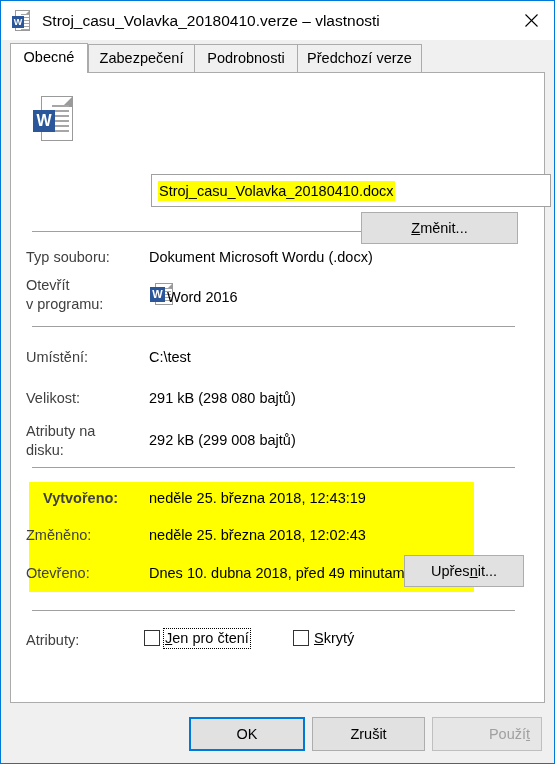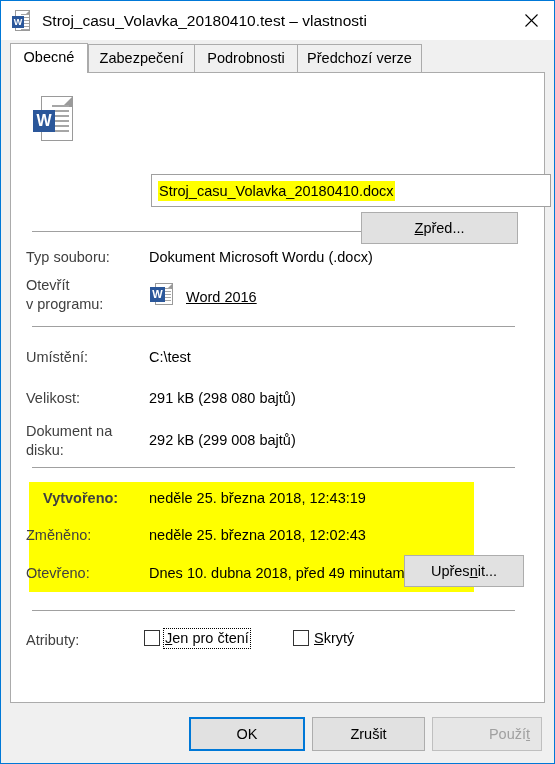--- a/index.html
+++ b/index.html
@@ -254,21 +254,21 @@
       <span class="lines" style="left:9px; top:4px; width:8px;">
         <i style="height:1px; margin-bottom:2px;"></i>
         <i style="height:1px; margin-bottom:2px;"></i>
         <i style="height:1px; margin-bottom:2px;"></i>
         <i style="height:1px; margin-bottom:2px;"></i>
         <i style="height:1px; margin-bottom:2px;"></i>
         <i style="height:1px; margin-bottom:2px;"></i>
       </span>
       <span class="wbox" style="left:0px; top:6px; width:12px; height:12px; font-size:9px;">W</span>
     </span>
-    <div id="title-text">Stroj_casu_Volavka_20180410.test – vlastnosti</div>
+    <div id="title-text">Stroj_casu_Volavka_20180410.verze – vlastnosti</div>
     <div id="close-button">
       <svg width="13" height="13" viewBox="0 0 13 13">
         <line x1="0.5" y1="0.5" x2="12.5" y2="12.5" stroke="#000" stroke-width="1.1"></line>
         <line x1="12.5" y1="0.5" x2="0.5" y2="12.5" stroke="#000" stroke-width="1.1"></line>
       </svg>
     </div>
   </div>
 
   <div id="tabstrip">
     <div class="tab active" style="left:0px; width:78px; top:-1px;">
@@ -317,35 +317,35 @@
       <span class="fold" style="left:17px; top:1px; border-width:0 0 6px 6px; border-color: transparent transparent #9a9a9a transparent;"></span>
       <span class="lines" style="left:12px; top:6px; width:9px;">
         <i style="height:1px; margin-bottom:2px;"></i>
         <i style="height:1px; margin-bottom:2px;"></i>
         <i style="height:1px; margin-bottom:2px;"></i>
         <i style="height:1px; margin-bottom:2px;"></i>
         <i style="height:1px; margin-bottom:2px;"></i>
       </span>
       <span class="wbox" style="left:0px; top:5px; width:15px; height:15px; font-size:11px;">W</span>
     </span>
-    <span class="value" style="left:175px; top:215px;text-decoration:underline;">Word 2016</span>
+    <span class="value" style="left:156px; top:215px;">Word 2016</span>
 
     <button class="btn" style="left:350px; top:139px; width:157px; height:32px;">
-      <span class="u">Z</span><span>před...</span>
+      <span class="u">Z</span><span>měnit...</span>
     </button>
 
     <div class="hr" style="top:253px;"></div>
 
     <span class="label" style="left:15px; top:275px;">Umístění:</span>
     <span class="value" style="left:138px; top:275px;">C:\test</span>
 
     <span class="label" style="left:15px; top:316px;">Velikost:</span>
     <span class="value" style="left:138px; top:316px;">291 kB (298 080 bajtů)</span>
 
-    <span class="label" style="left:15px; top:349px;">Dokument na
+    <span class="label" style="left:15px; top:349px;">Atributy na
 disku:</span>
     <span class="value" style="left:138px; top:358px;">292 kB (299 008 bajtů)</span>
 
     <div class="hr" style="top:394px;"></div>
 
     <div id="dates-highlight"></div>
 
     <span class="label" style="left:32px; top:416px;font-weight:bold;">Vytvořeno:</span>
     <span class="value" style="left:138px; top:416px;">neděle 25. března 2018, 12:43:19</span>
 

